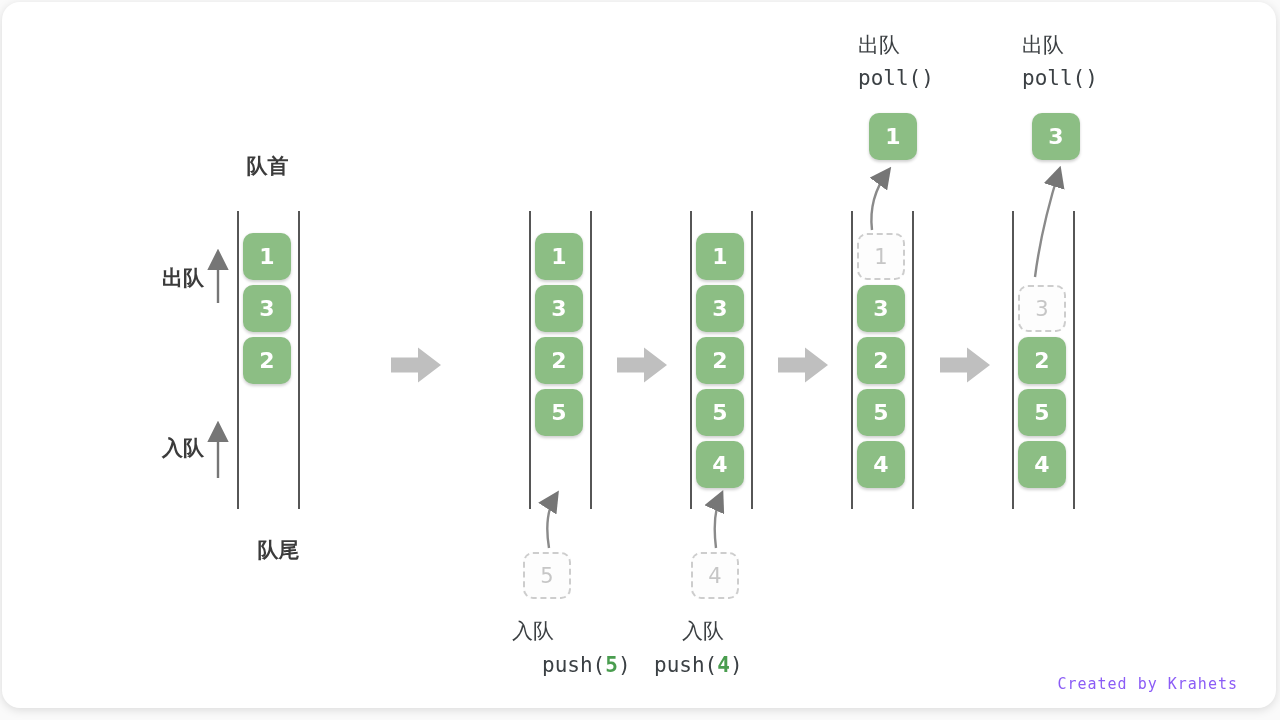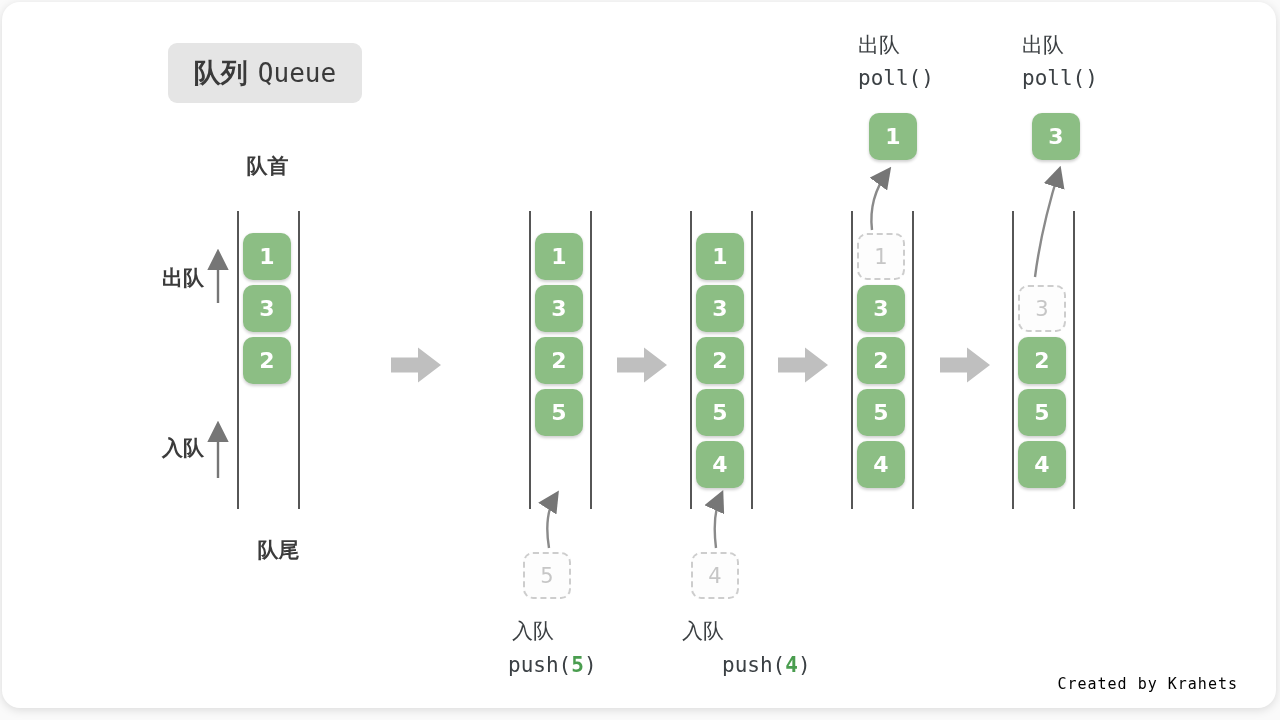--- a/index.html
+++ b/index.html
@@ -16,34 +16,30 @@
   .vline{position:absolute;top:211px;width:1.5px;height:298px;background:#565656;}
   .qbox{position:absolute;width:48px;height:47px;background:#8cbe84;border-radius:10px;
         display:flex;align-items:center;justify-content:center;color:#ffffff;
         font-size:22px;font-weight:700;box-shadow:0 1.5px 3px rgba(0,0,0,0.18);}
   .ghost{position:absolute;width:44px;height:43px;border:2px dashed #cdcdcd;border-radius:10px;
          background:#fdfdfd;display:flex;align-items:center;justify-content:center;
          color:#c6c6c6;font-size:21px;font-weight:400;}
   .opzh{position:absolute;font-size:21px;font-weight:400;color:#3b3f42;}
   .opcode{position:absolute;font-size:21px;color:#3b4044;font-family:"DejaVu Sans Mono",monospace;white-space:nowrap;}
   .opcode .arg{color:#4a9d4f;font-weight:700;}
-  .watermark{position:absolute;right:42px;top:675px;font-size:15px;color:#000000;
+  .watermark{position:absolute;right:42px;top:675px;font-size:15px;color:#8b5cf6;
              font-family:"DejaVu Sans Mono",monospace;letter-spacing:1px;}
   svg.overlay{position:absolute;left:0;top:0;pointer-events:none;}
 </style>
 </head>
 <body>
 
 <div class="stagewrap">
   <div class="card"></div>
 
-  <div class="badge">
-    <span class="zh">队列</span>
-    <span class="en">Queue</span>
-  </div>
 
   <div class="colcap" style="left:237px;top:152px;font-family:Liberation Mono, monospace;">队首</div>
   <div class="colcap" style="left:248px;top:536px;">队尾</div>
 
   <div class="cnlabel" style="left:162px;top:264px;">出队</div>
   <div class="cnlabel" style="left:162px;top:434px;">入队</div>
 
   <div class="vline" style="left:237px;"></div>
   <div class="vline" style="left:298px;"></div>
   <div class="vline" style="left:529px;"></div>
@@ -79,24 +75,24 @@
   <div class="qbox" style="left:857px;top:441px;">4</div>
   <div class="qbox" style="left:869px;top:113px;">1</div>
 
   <div class="ghost" style="left:1018px;top:285px;">3</div>
   <div class="qbox" style="left:1018px;top:337px;">2</div>
   <div class="qbox" style="left:1018px;top:389px;">5</div>
   <div class="qbox" style="left:1018px;top:441px;">4</div>
   <div class="qbox" style="left:1032px;top:113px;">3</div>
 
   <div class="opzh" style="left:512px;top:617px;">入队</div>
-  <div class="opcode" style="left:508px;top:653px;"><span>push(</span><span class="arg">5</span><span>)</span></div>
+  <div class="opcode" style="left:542px;top:653px;"><span>push(</span><span class="arg">5</span><span>)</span></div>
 
   <div class="opzh" style="left:682px;top:617px;">入队</div>
-  <div class="opcode" style="left:722px;top:653px;text-align:center;"><span>push(</span><span class="arg">4</span><span>)</span></div>
+  <div class="opcode" style="left:654px;top:653px;text-align:center;"><span>push(</span><span class="arg">4</span><span>)</span></div>
 
   <div class="opzh" style="left:858px;top:31px;">出队</div>
   <div class="opcode" style="left:858px;top:66px;">poll()</div>
 
   <div class="opzh" style="left:1022px;top:31px;">出队</div>
   <div class="opcode" style="left:1022px;top:66px;">poll()</div>
 
   <svg class="overlay" width="1280" height="720" viewBox="0 0 1280 720">
     <defs>
       <marker id="ah" viewBox="0 0 10 10" refX="7.5" refY="5" markerWidth="9" markerHeight="9" orient="auto">

